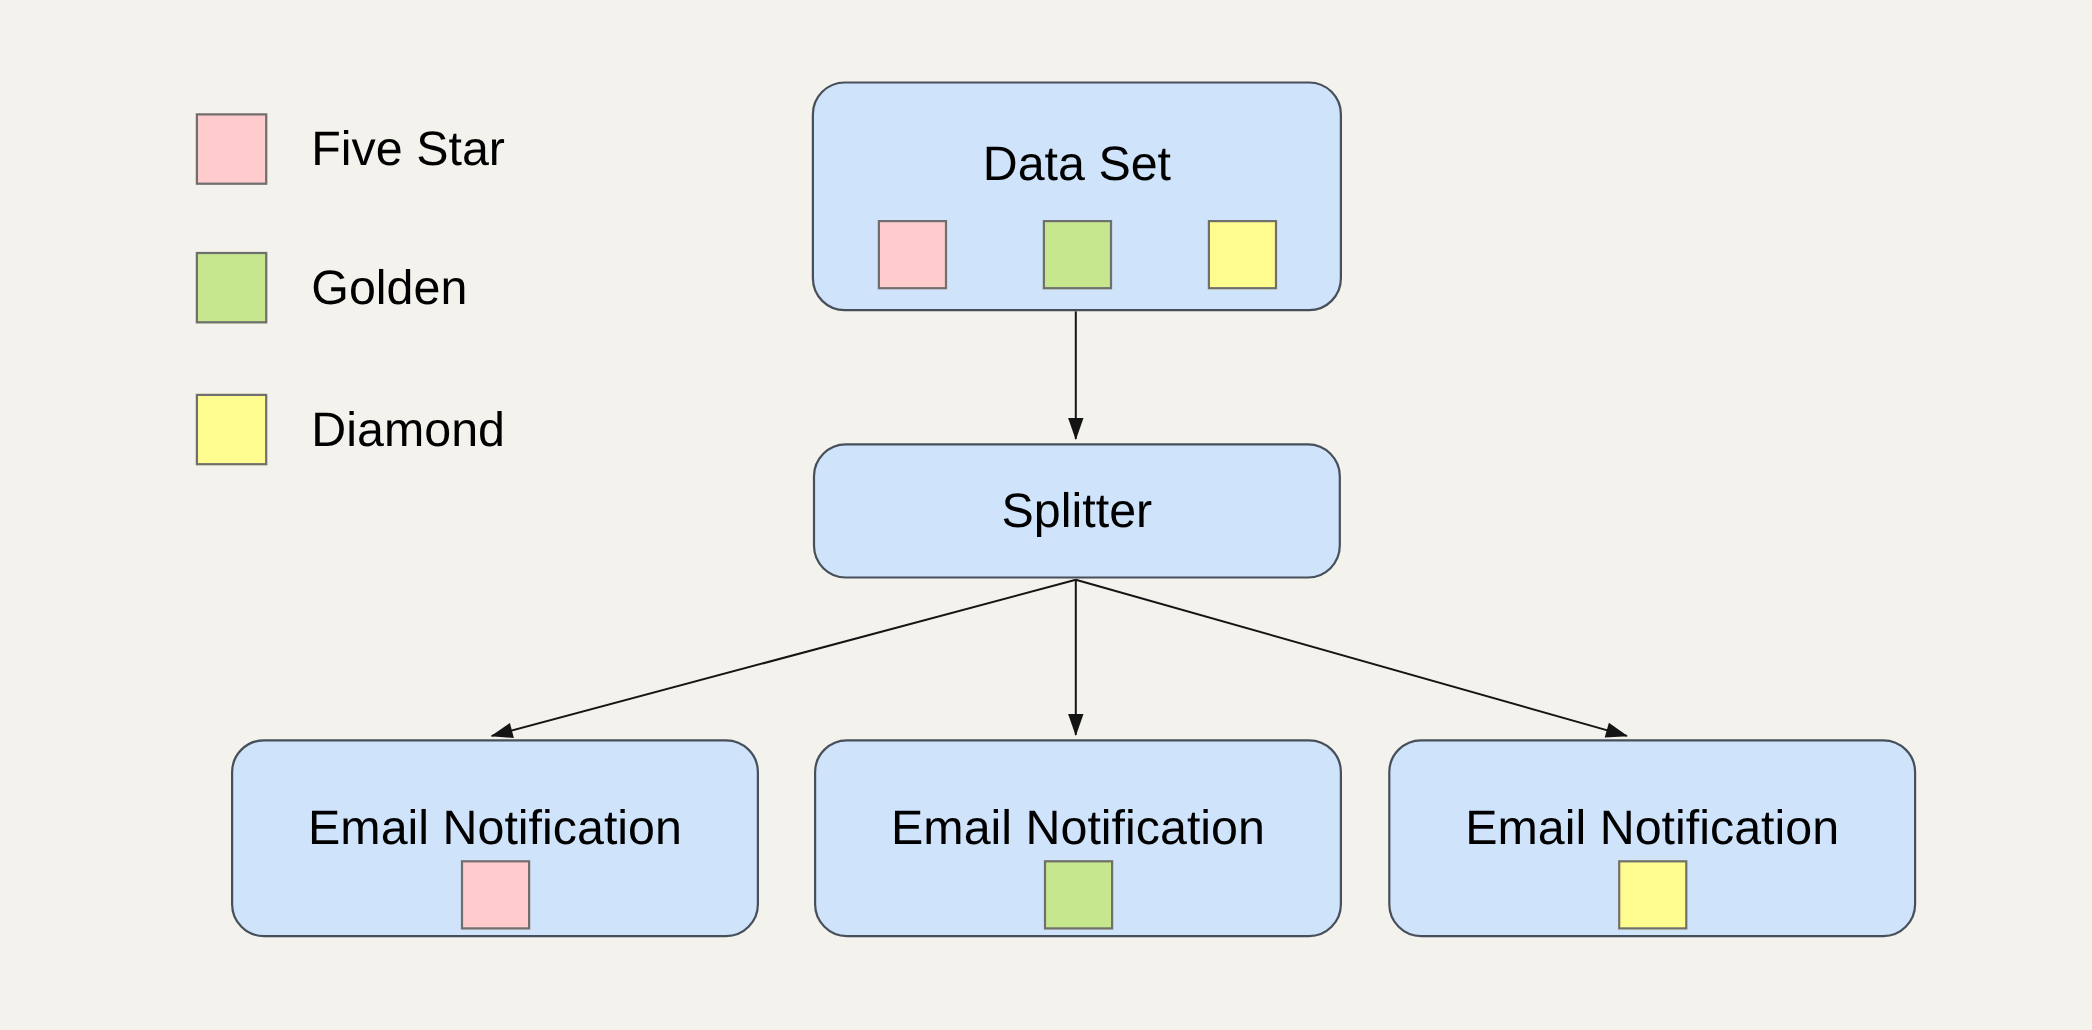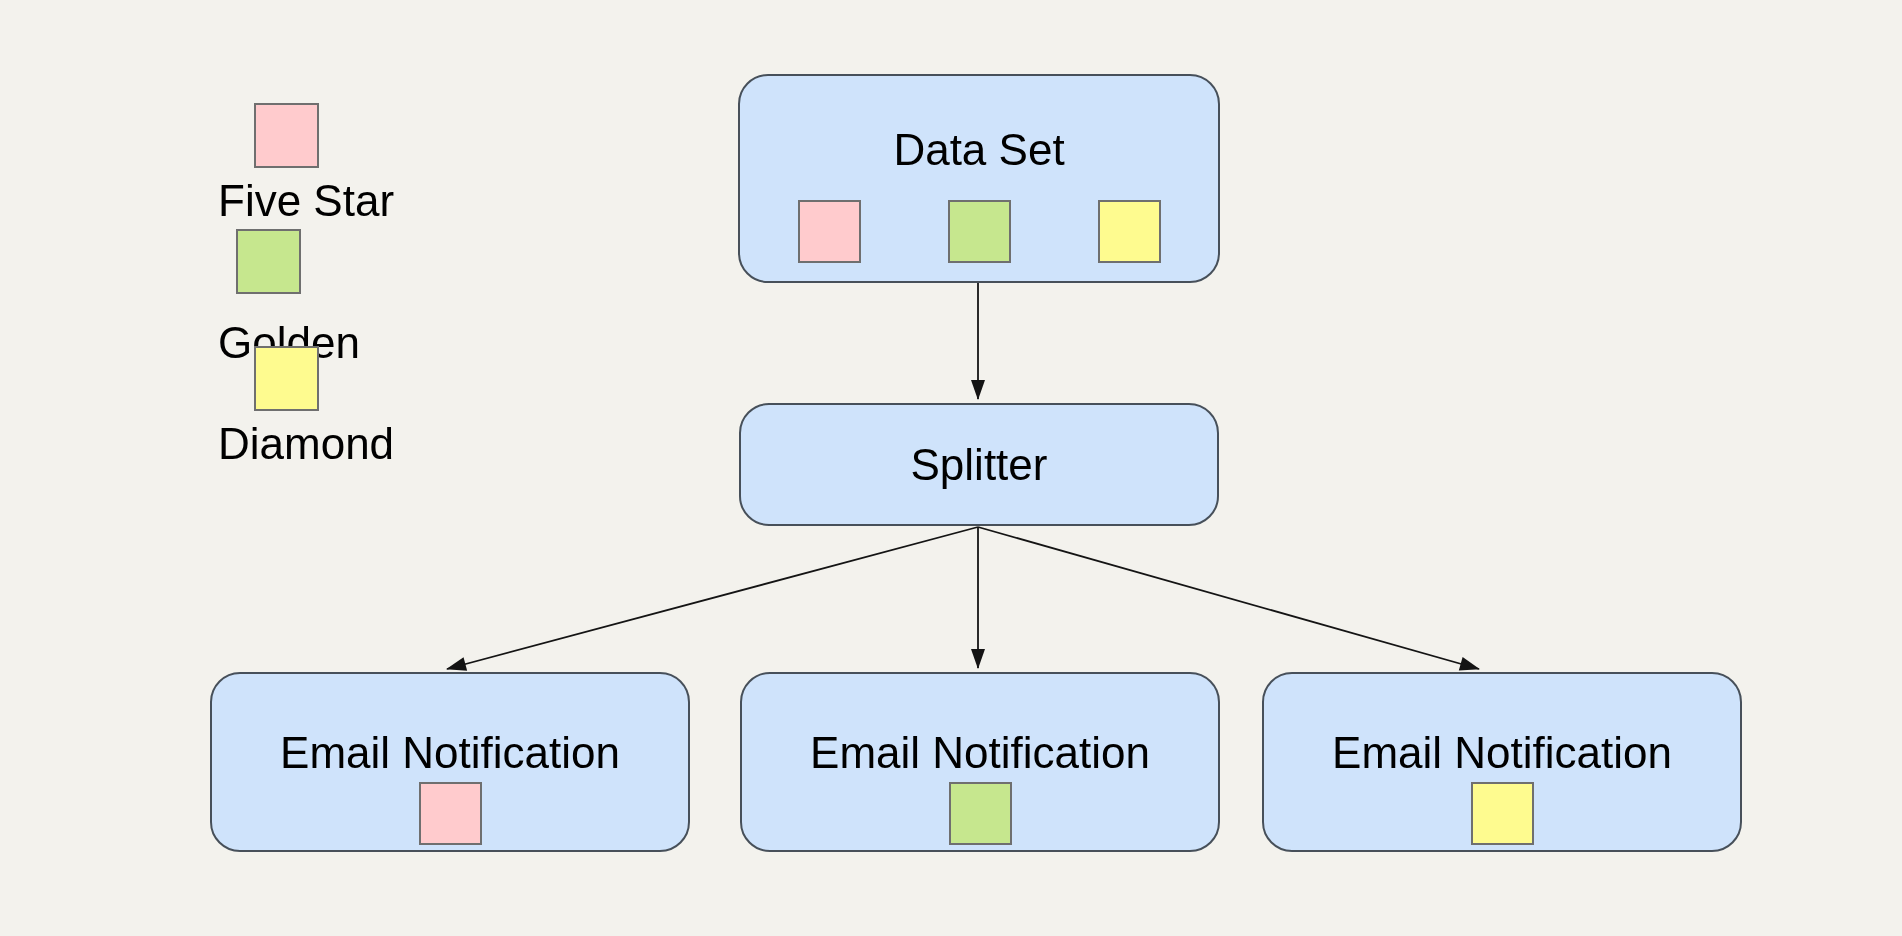--- a/index.html
+++ b/index.html
@@ -67,25 +67,24 @@
   .c-diamond   { background: var(--tier-diamond,  #FEFB8F); }
 
   
   .legend { position: absolute; left: 178px; top: 103px; }
   .legend-row {
     display: flex;
     align-items: center;
     position: absolute;
     left: 0;
     white-space: nowrap;
-    flex-direction: column;
   }
   .legend-row-1 { top: 0; }
-  .legend-row-2 { top: 126px; gap: 16px; }
-  .legend-row-3 { top: 243px; text-align: center; }
+  .legend-row-2 { top: 126px; }
+  .legend-row-3 { top: 255px; text-align: center; }
   .legend .swatch { width: 65px; height: 65px; }
   .legend-label {
     margin-left: 40px;
     font-size: 44px;
     line-height: 65px;
     color: var(--text, #000);
   }
 </style>
 </head>
 <body>

